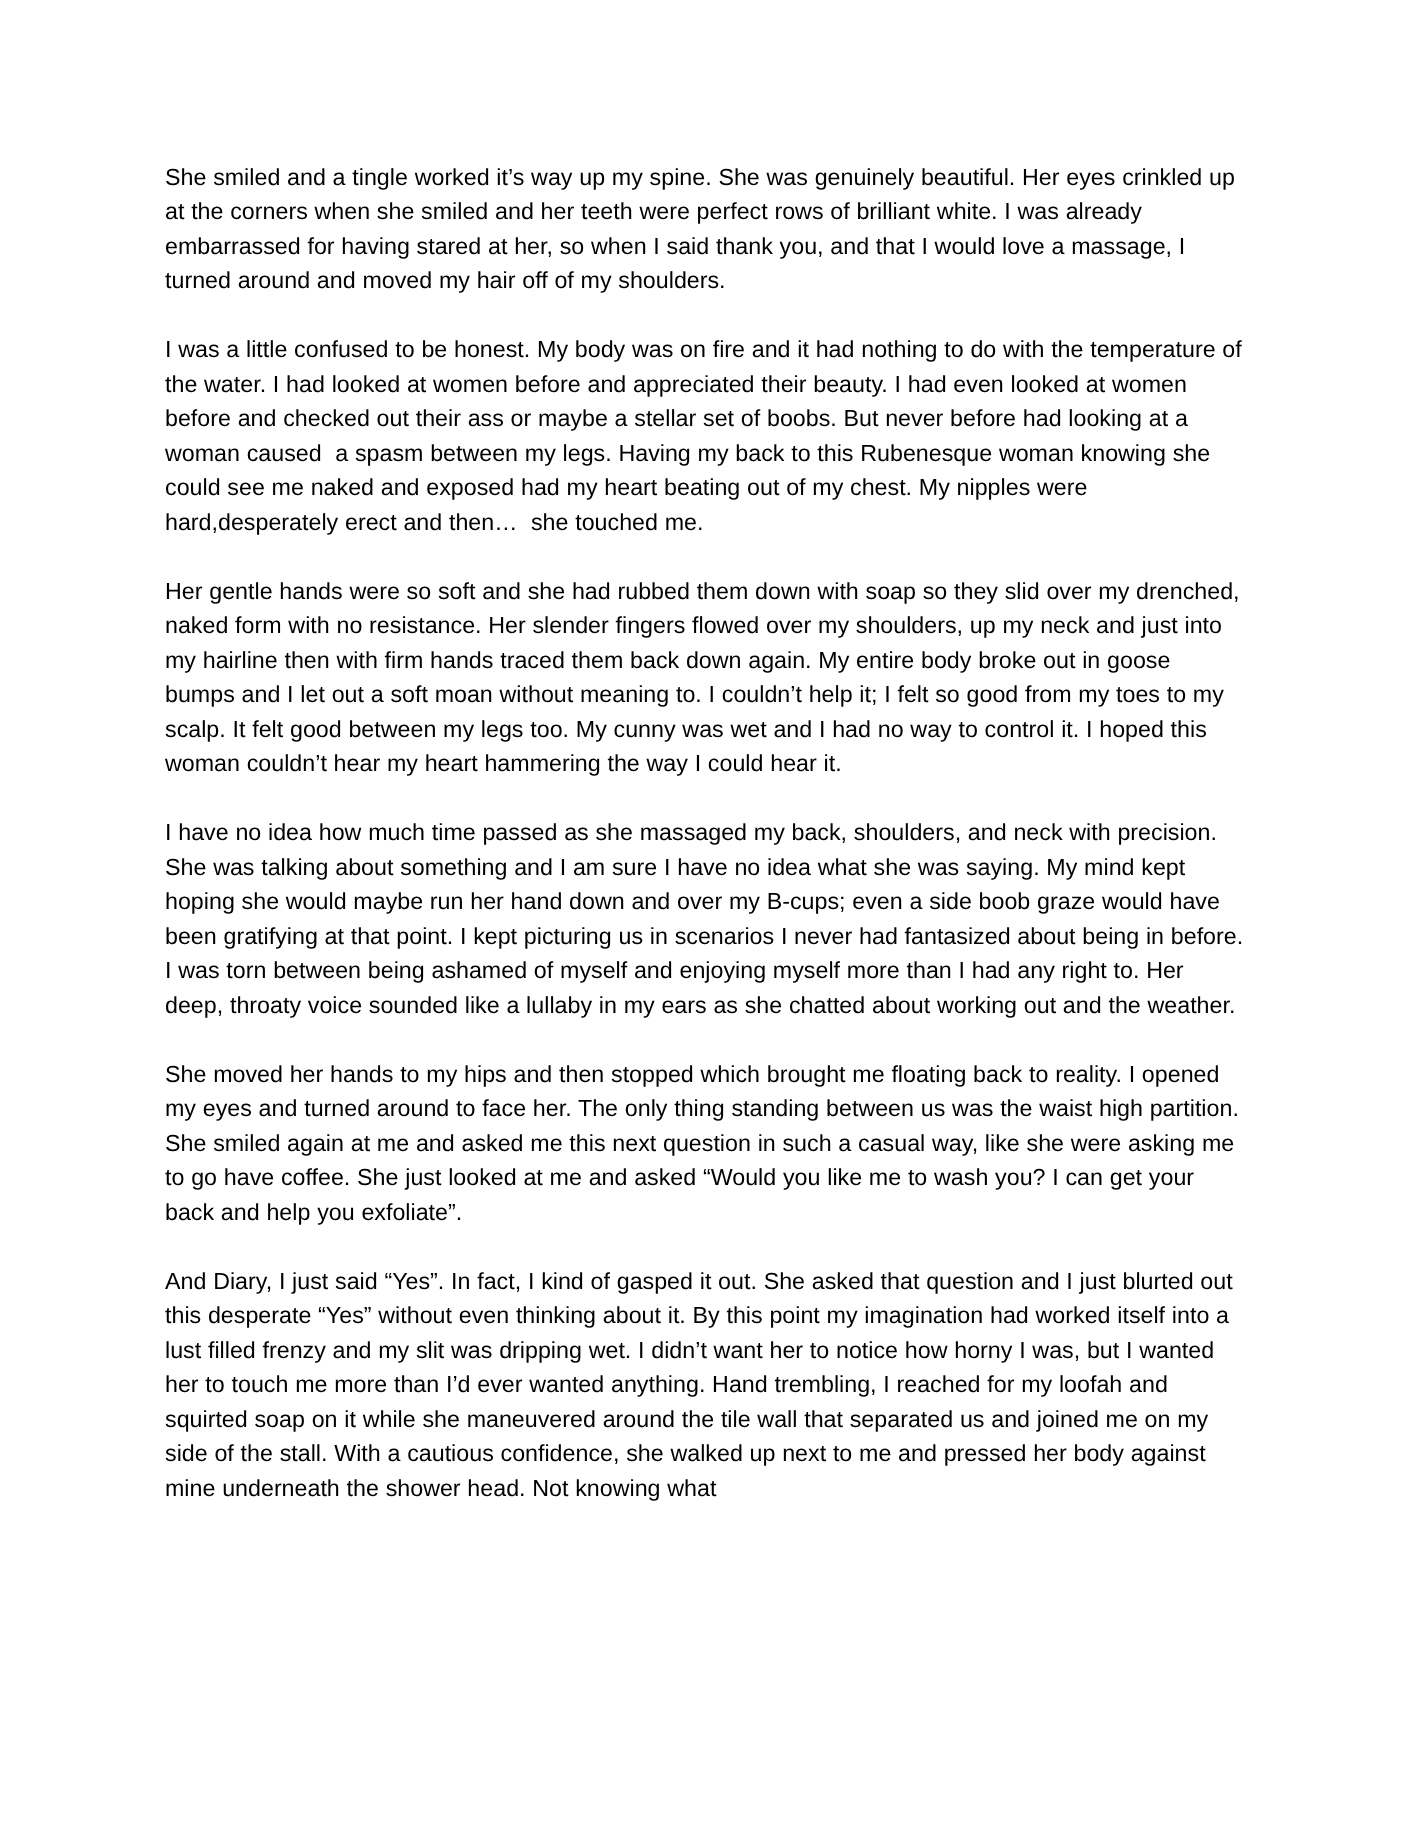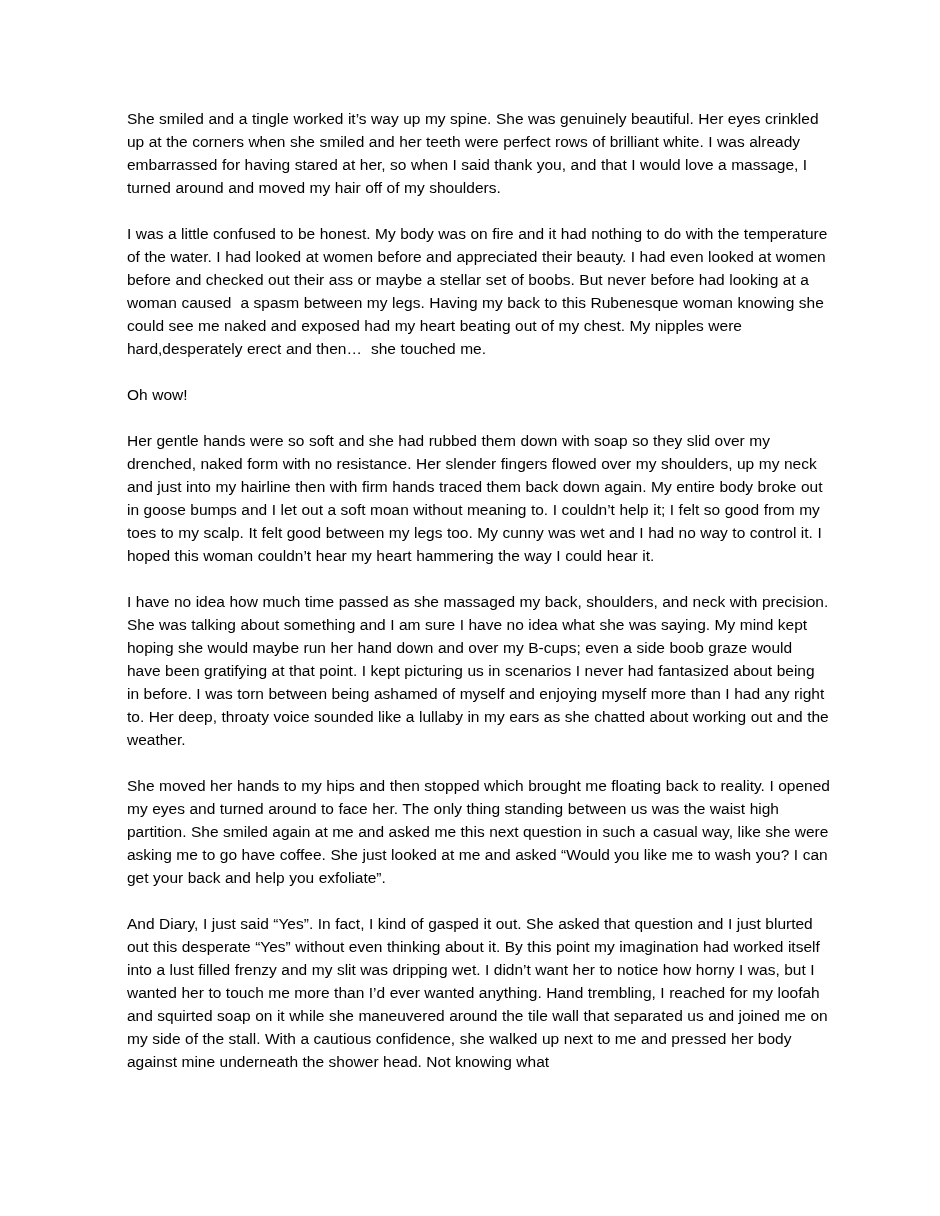--- a/index.html
+++ b/index.html
@@ -10,33 +10,32 @@
   .doc-page {
     position: relative;
     width: 940px;
     height: 1216px;
     background: #ffffff;
     box-sizing: border-box;
     padding: 107px 110px 0 110px;
     overflow: hidden;
   }
   .doc-page p {
-    margin: 0 0 23px 17px;
+    margin: 0 0 23px 0;
     font-family: "Liberation Sans", sans-serif;
     font-size: 15.5px;
     line-height: 23px;
     color: #000000;
     white-space: pre-wrap;
     word-spacing: 0.2px;
   }
 </style>
 </head>
 <body>
 
 <div class="doc-page">
   <p>She smiled and a tingle worked it’s way up my spine. She was genuinely beautiful. Her eyes crinkled up at the corners when she smiled and her teeth were perfect rows of brilliant white. I was already embarrassed for having stared at her, so when I said thank you, and that I would love a massage, I turned around and moved my hair off of my shoulders.</p>
   <p>I was a little confused to be honest. My body was on fire and it had nothing to do with the temperature of the water. I had looked at women before and appreciated their beauty. I had even looked at women before and checked out their ass or maybe a stellar set of boobs. But never before had looking at a woman caused  a spasm between my legs. Having my back to this Rubenesque woman knowing she could see me naked and exposed had my heart beating out of my chest. My nipples were hard,desperately erect and then…  she touched me.</p>
-  <p>Oh wow!</p>
   <p>Her gentle hands were so soft and she had rubbed them down with soap so they slid over my drenched, naked form with no resistance. Her slender fingers flowed over my shoulders, up my neck and just into my hairline then with firm hands traced them back down again. My entire body broke out in goose bumps and I let out a soft moan without meaning to. I couldn’t help it; I felt so good from my toes to my scalp. It felt good between my legs too. My cunny was wet and I had no way to control it. I hoped this woman couldn’t hear my heart hammering the way I could hear it.</p>
   <p>I have no idea how much time passed as she massaged my back, shoulders, and neck with precision. She was talking about something and I am sure I have no idea what she was saying. My mind kept hoping she would maybe run her hand down and over my B-cups; even a side boob graze would have been gratifying at that point. I kept picturing us in scenarios I never had fantasized about being in before. I was torn between being ashamed of myself and enjoying myself more than I had any right to. Her deep, throaty voice sounded like a lullaby in my ears as she chatted about working out and the weather.</p>
   <p>She moved her hands to my hips and then stopped which brought me floating back to reality. I opened my eyes and turned around to face her. The only thing standing between us was the waist high partition. She smiled again at me and asked me this next question in such a casual way, like she were asking me to go have coffee. She just looked at me and asked “Would you like me to wash you? I can get your back and help you exfoliate”.</p>
   <p>And Diary, I just said “Yes”. In fact, I kind of gasped it out. She asked that question and I just blurted out this desperate “Yes” without even thinking about it. By this point my imagination had worked itself into a lust filled frenzy and my slit was dripping wet. I didn’t want her to notice how horny I was, but I wanted her to touch me more than I’d ever wanted anything. Hand trembling, I reached for my loofah and squirted soap on it while she maneuvered around the tile wall that separated us and joined me on my side of the stall. With a cautious confidence, she walked up next to me and pressed her body against mine underneath the shower head. Not knowing what</p>
 </div>
 
 </body></html>

